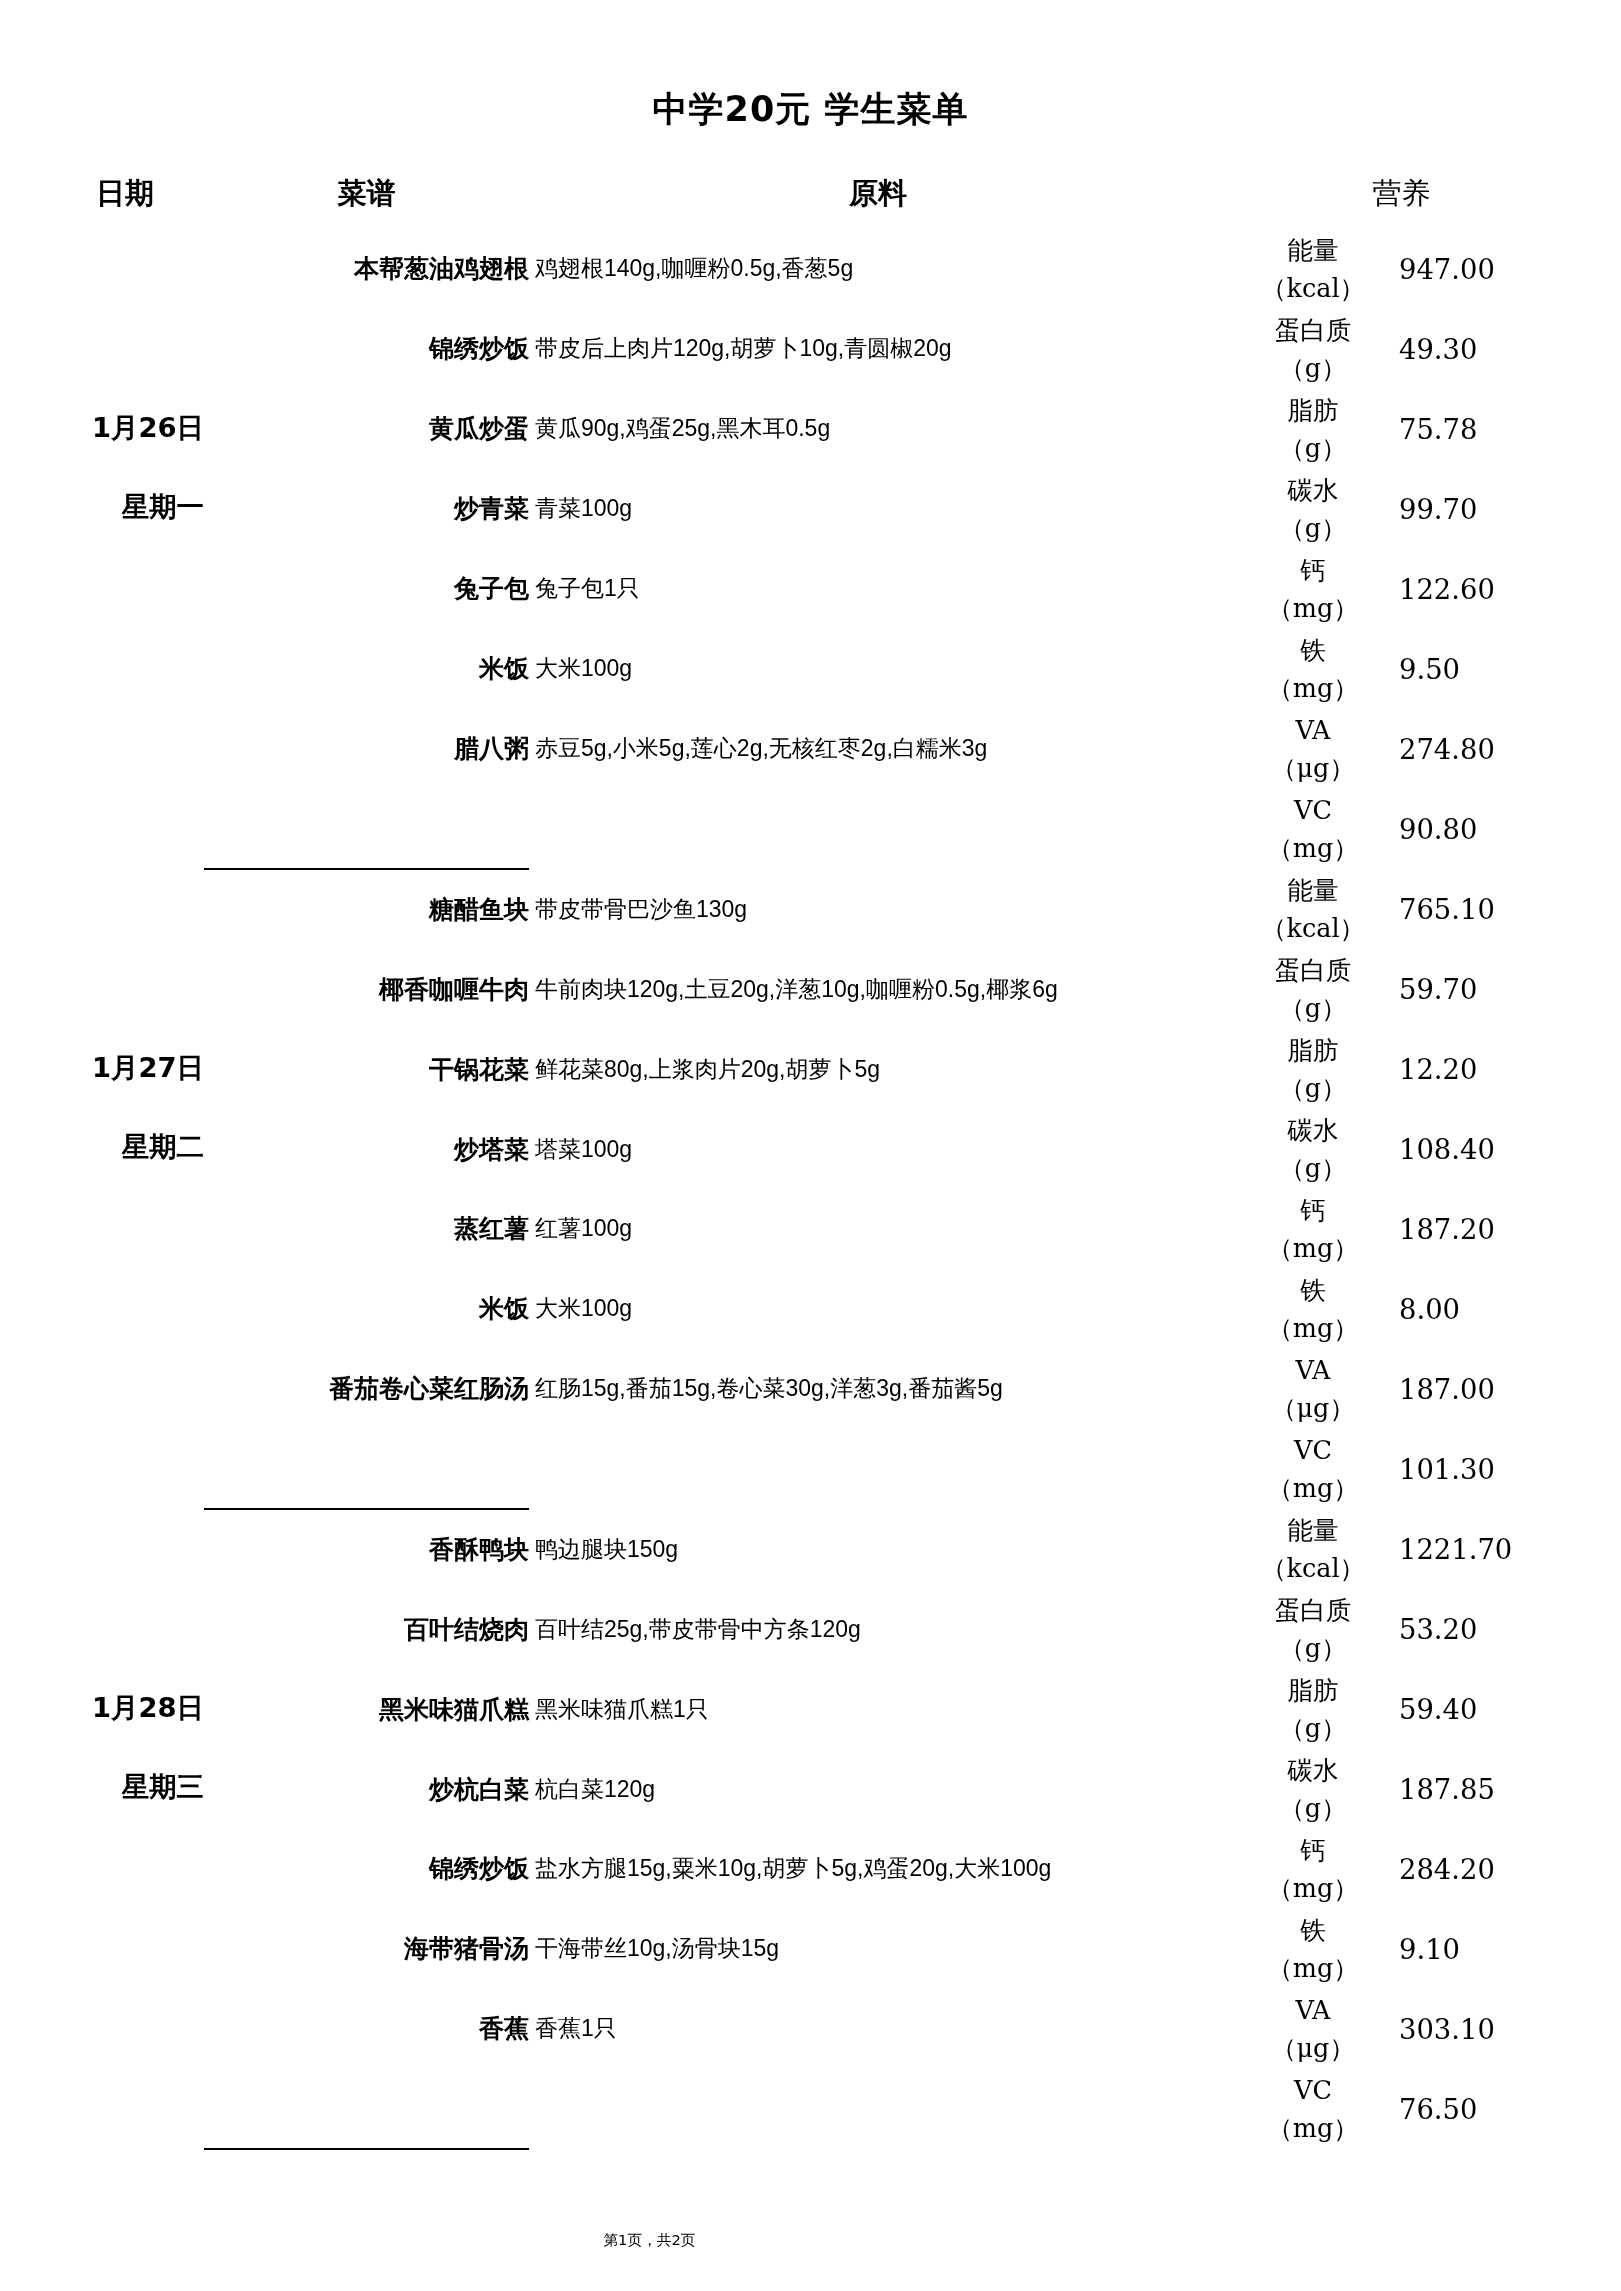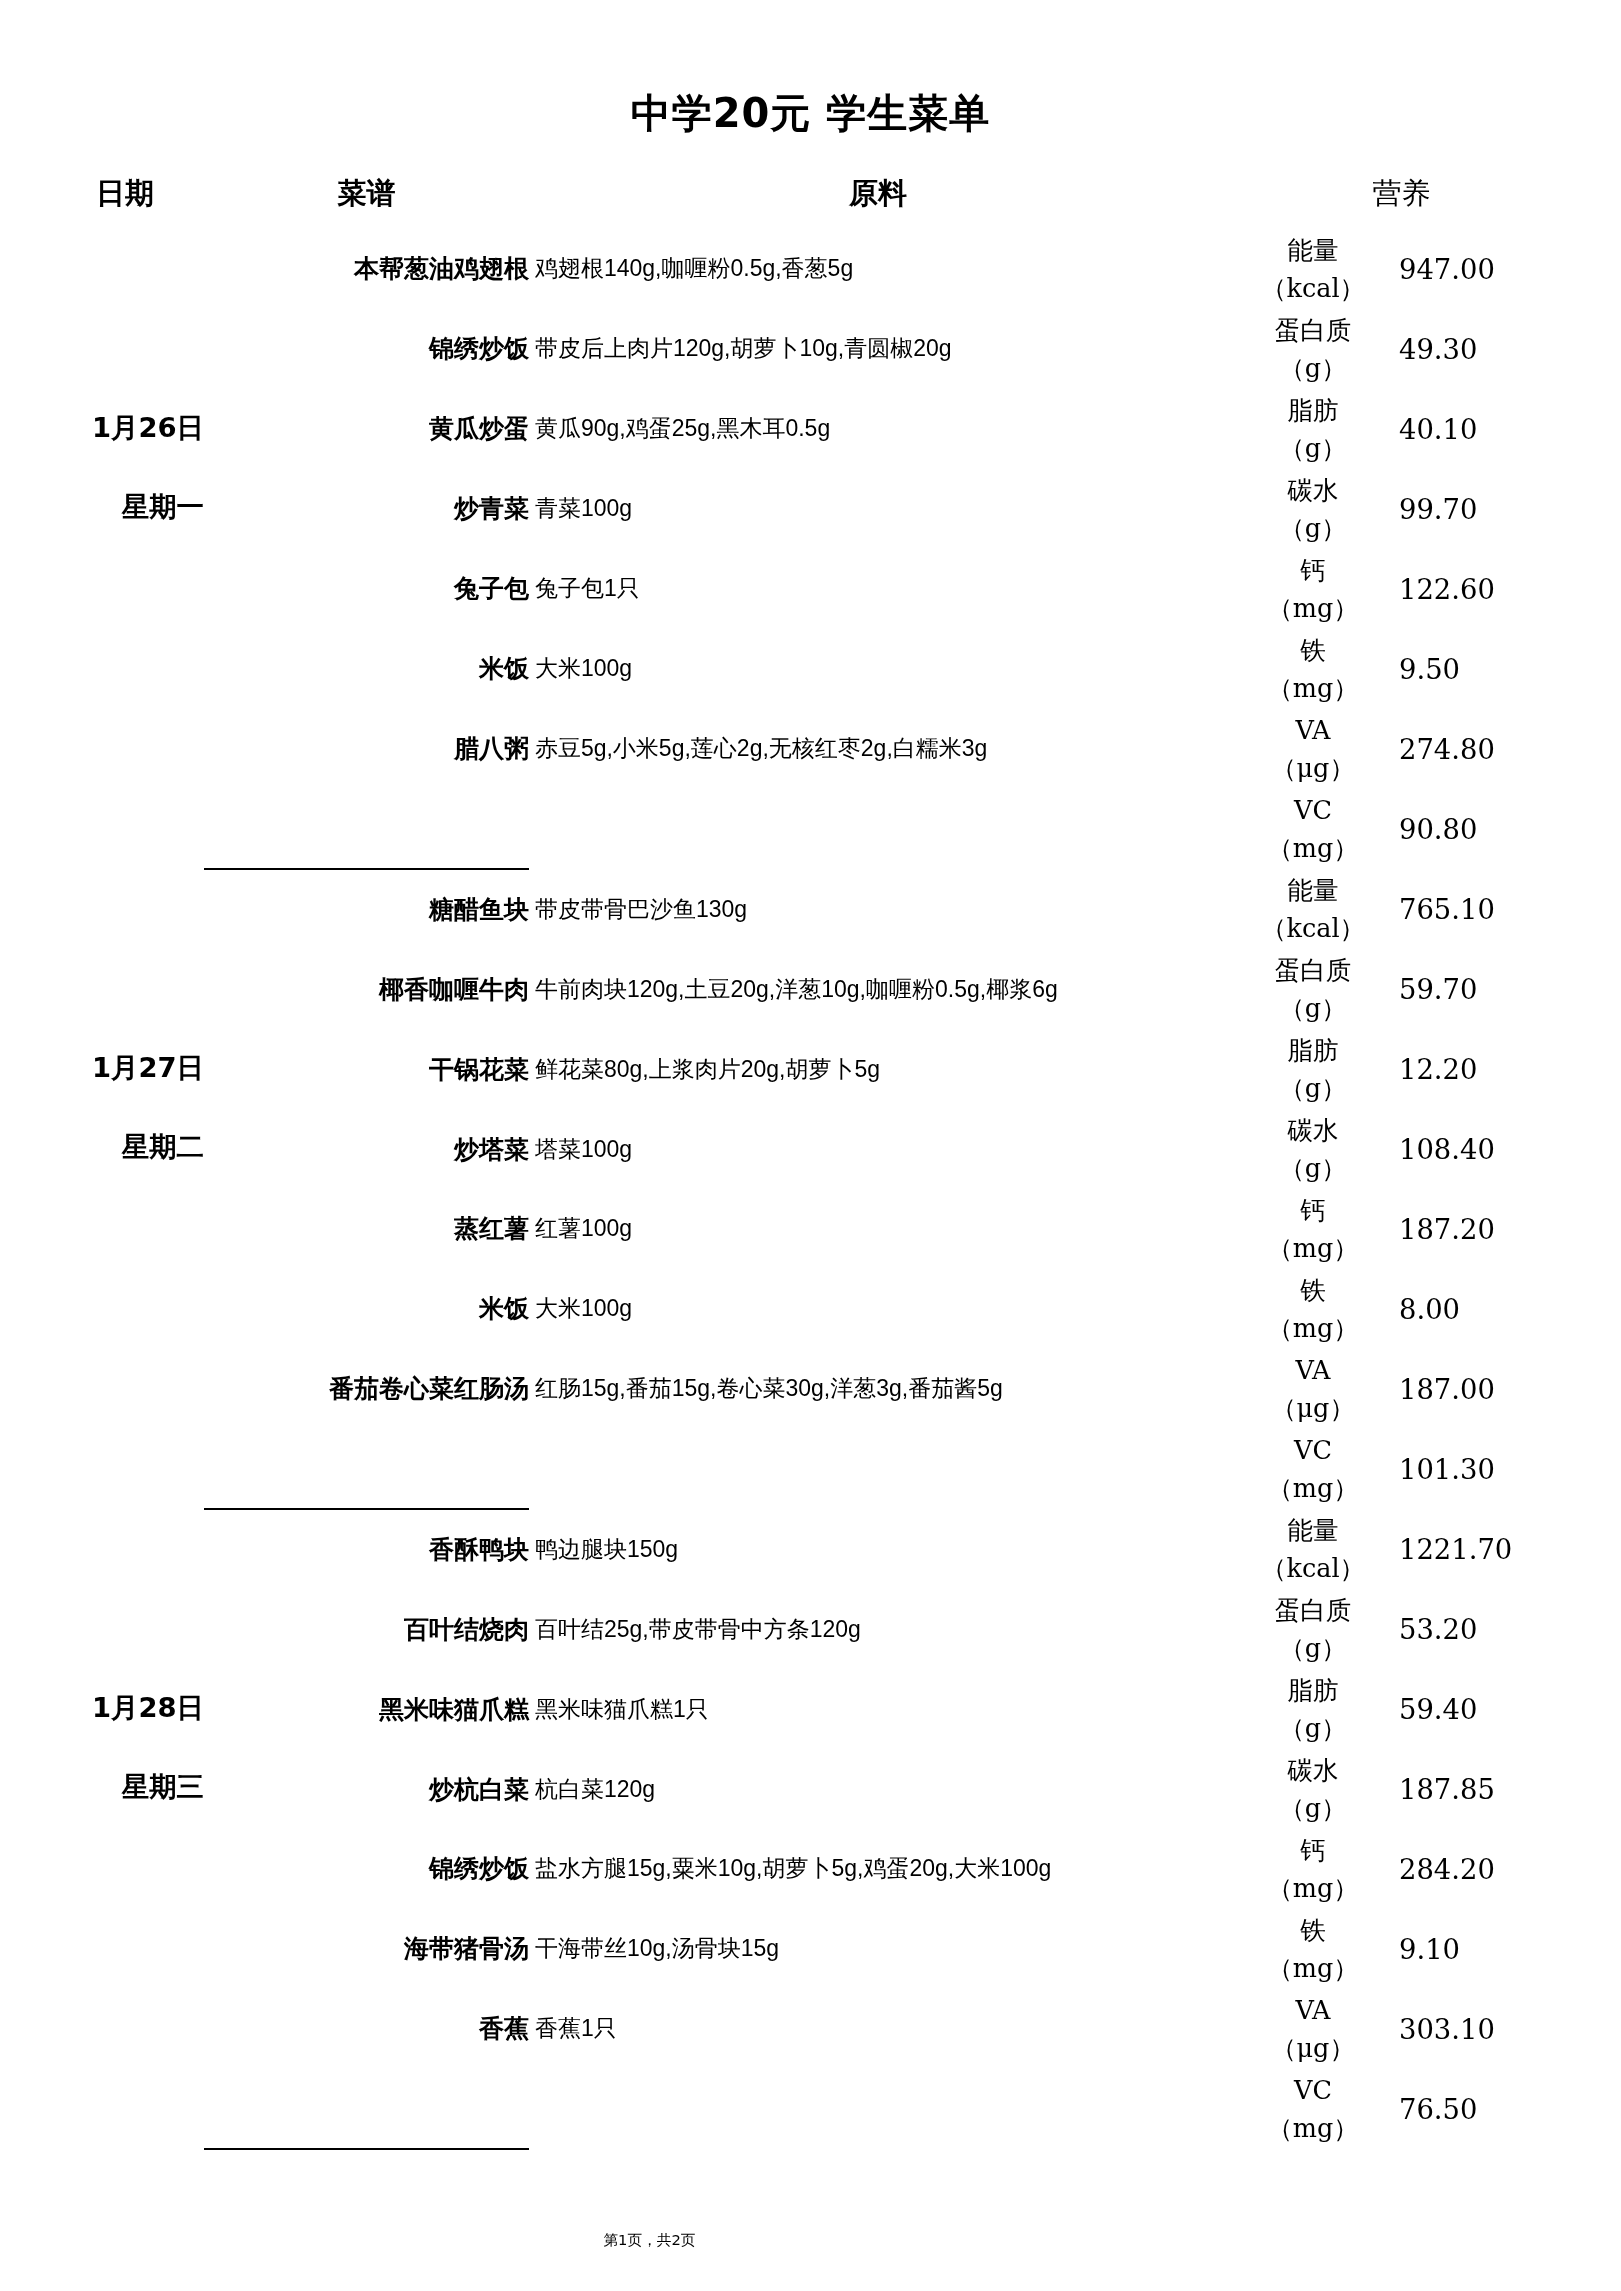--- a/index.html
+++ b/index.html
@@ -1,19 +1,19 @@
 <!DOCTYPE html>
 <html><head>
 <meta charset="utf-8">
 <style>
   html, body { margin:0; padding:0; background:#ffffff; }
   body { width:1621px; height:2292px; position:relative; overflow:hidden; color:#000; }
   .title {
     position:absolute; left:0; width:1621px; top:86px; text-align:center;
-    font-family:"DejaVu Sans", sans-serif; font-weight:bold; font-size:40px; letter-spacing:1px;
+    font-family:"DejaVu Sans", sans-serif; font-weight:bold; font-size:35px; letter-spacing:1px;
   }
   table.menu {
     position:absolute; left:46px; top:158px; width:1530px;
     border-collapse:collapse; table-layout:fixed;
   }
   table.menu td, table.menu th { padding:0; border:0; }
   .hdr th {
     height:71px; border:2.9px solid #000; font-weight:bold;
     font-family:"DejaVu Sans", sans-serif; font-size:29px; text-align:center; vertical-align:middle;
   }
@@ -90,21 +90,21 @@
               <div>蛋白质</div>
               <div>（g）</div>
             </div>
             <div class="nutval">49.30</div>
           </div>
           <div class="nutrow">
             <div class="nutlabel">
               <div>脂肪</div>
               <div>（g）</div>
             </div>
-            <div class="nutval">40.10</div>
+            <div class="nutval">75.78</div>
           </div>
           <div class="nutrow">
             <div class="nutlabel">
               <div>碳水</div>
               <div>（g）</div>
             </div>
             <div class="nutval">99.70</div>
           </div>
           <div class="nutrow">
             <div class="nutlabel">

